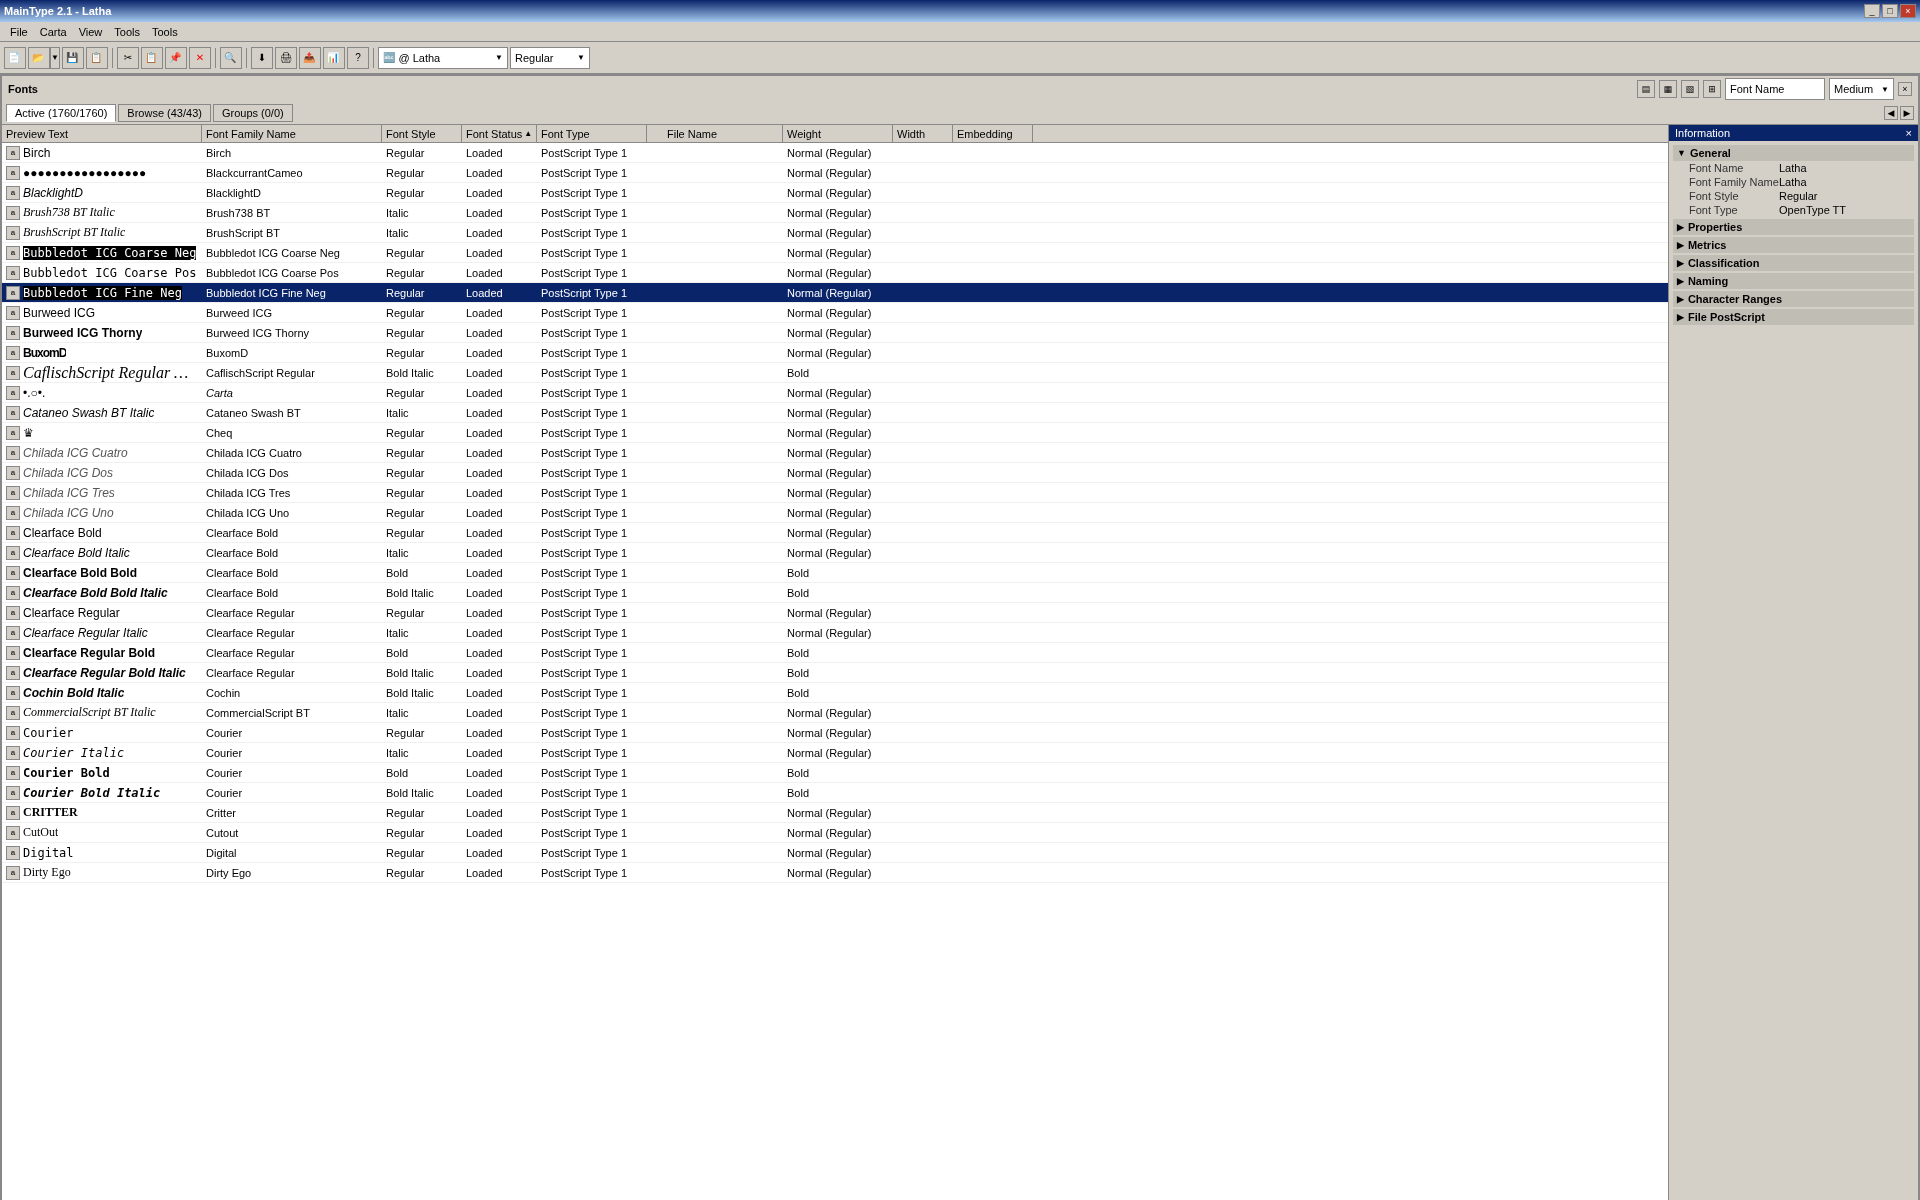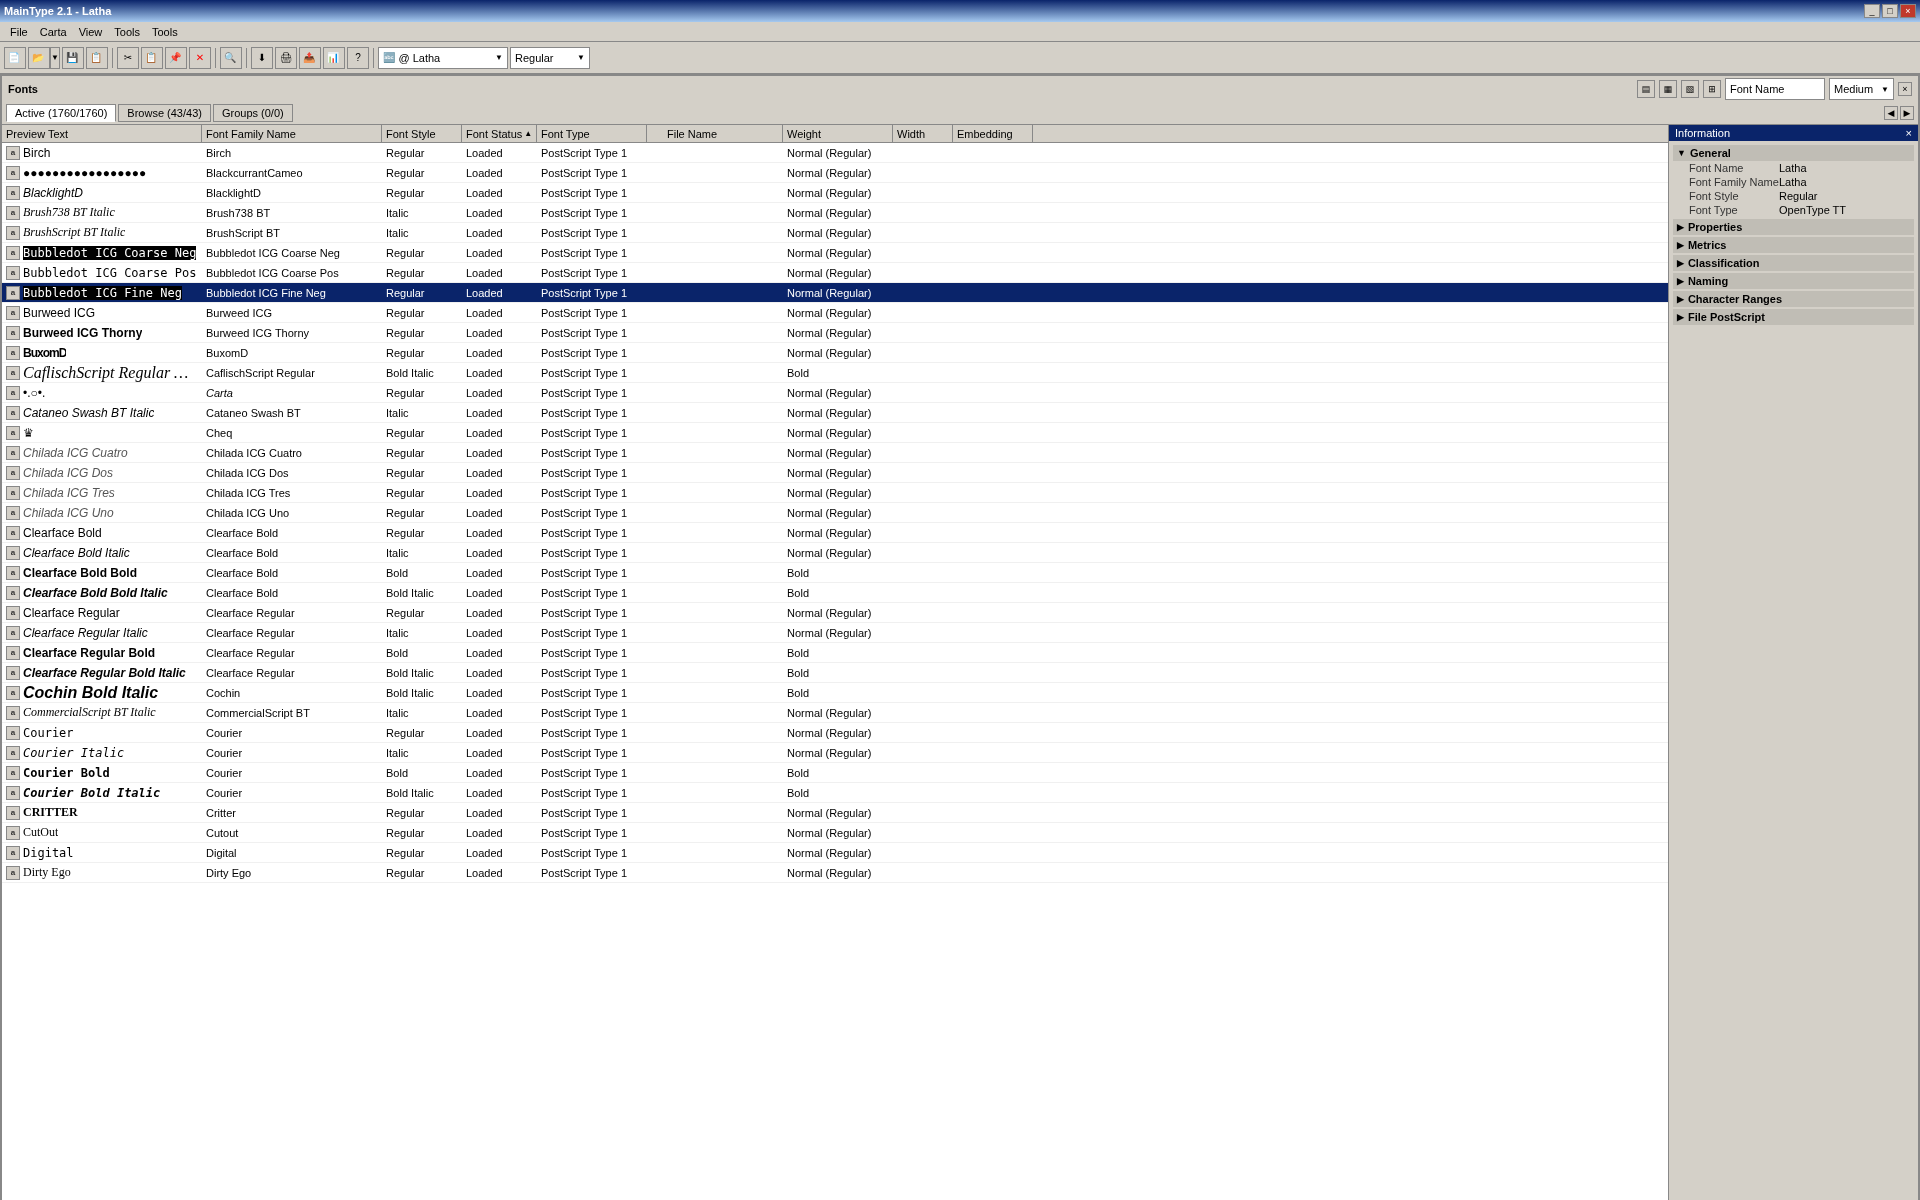--- a/index.html
+++ b/index.html
@@ -580,21 +580,21 @@
     <div class="cell col-status">Loaded</div>
     <div class="cell col-type">PostScript Type 1</div>
     <div class="cell col-filename"></div>
     <div class="cell col-weight">Bold</div>
     <div class="cell col-width"></div>
     <div class="cell col-embedding"></div>
   </div>
           <div class="font-row">
     <div class="cell cell-preview col-preview">
       <div class="font-icon" style="background:#d4d0c8;">a</div>
-      <span class="preview-text" style="font-weight:bold;font-style:italic;font-size:16px;">Cochin Bold Italic</span>
+      <span class="preview-text" style="font-weight:bold;font-style:italic;font-size:12px;">Cochin Bold Italic</span>
     </div>
     <div class="cell col-family" style="color:;">Cochin</div>
     <div class="cell col-style">Bold Italic</div>
     <div class="cell col-status">Loaded</div>
     <div class="cell col-type">PostScript Type 1</div>
     <div class="cell col-filename"></div>
     <div class="cell col-weight">Bold</div>
     <div class="cell col-width"></div>
     <div class="cell col-embedding"></div>
   </div>

